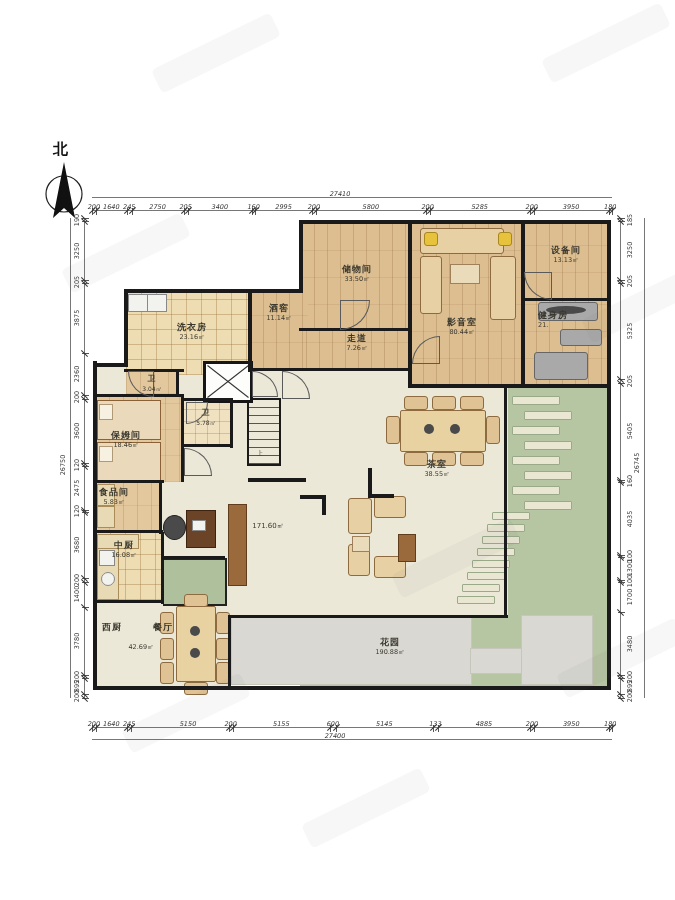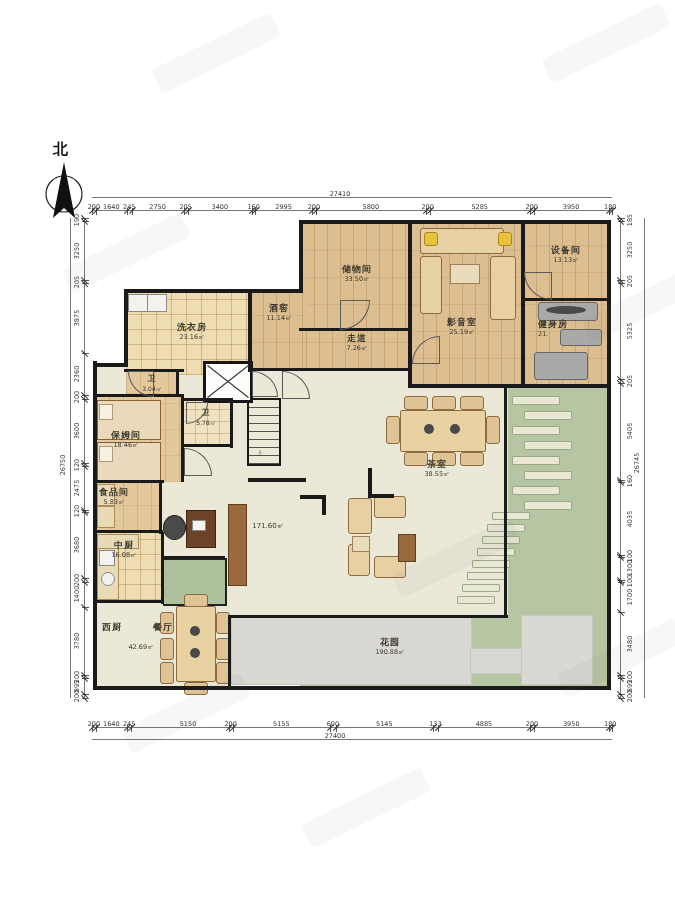--- a/index.html
+++ b/index.html
@@ -55,21 +55,21 @@
   .hchain{position:absolute;border-top:1px solid #777;height:0;z-index:12;}
   .vchain{position:absolute;border-left:1px solid #777;width:0;z-index:12;}
   .tline{z-index:12;}
   .tick{position:absolute;background:#555;}
   .tick.h{width:1px;height:7px;top:-3px;}
   .tick.v{height:1px;width:7px;left:-3px;}
   .slash{position:absolute;background:#333;}
   .slash.h{width:9px;height:1px;top:-1px;margin-left:-4px;transform:rotate(-45deg);}
   .slash.v{height:9px;width:1px;left:-1px;margin-top:-4px;transform:rotate(-45deg);}
   .dim-lbl{position:absolute;font:400 6.5px/1 "DejaVu Sans",sans-serif;color:#333;white-space:nowrap;}
-  .dim-lbl.h{transform:translate(-50%,-100%);top:-1px;}
+  .dim-lbl.h{transform:translate(-50%,-100%);top:-1px;font-style:italic;}
   .dim-lbl.v{transform:translate(-50%,-50%) rotate(-90deg);left:-8px;}
   .east .dim-lbl.v{left:9px;}
   .wm{position:absolute;width:132px;height:26px;background:#666;opacity:.05;
       transform:rotate(-26deg);border-radius:5px;z-index:60;pointer-events:none;}
 </style>
 </head>
 <body>
 
 <div id="stage">
 
@@ -305,27 +305,27 @@
     <div class="rlabel" style="left:279px;top:303px">
       <div class="nm">酒窖</div>
       <div class="ar">11.14㎡</div>
     </div>
     <div class="rlabel" style="left:357px;top:333px">
       <div class="nm">走道</div>
       <div class="ar">7.26㎡</div>
     </div>
     <div class="rlabel" style="left:462px;top:317px">
       <div class="nm">影音室</div>
-      <div class="ar">25.19㎡</div>
+      <div class="ar">80.44㎡</div>
     </div>
     <div class="rlabel" style="left:566px;top:245px">
       <div class="nm">设备间</div>
       <div class="ar">13.13㎡</div>
     </div>
-    <div class="rlabel" style="left:553px;top:319px">
+    <div class="rlabel" style="left:553px;top:310px">
       <div class="nm">健身房</div>
       <div class="ar" style="text-align:left">21.</div>
     </div>
     <div class="rlabel" style="left:192px;top:322px">
       <div class="nm">洗衣房</div>
       <div class="ar">23.16㎡</div>
     </div>
     <div class="rlabel" style="left:152px;top:374px">
       <div class="nm" style="font-size:8px">卫</div>
       <div class="ar" style="font-size:6px">3.04㎡</div>

